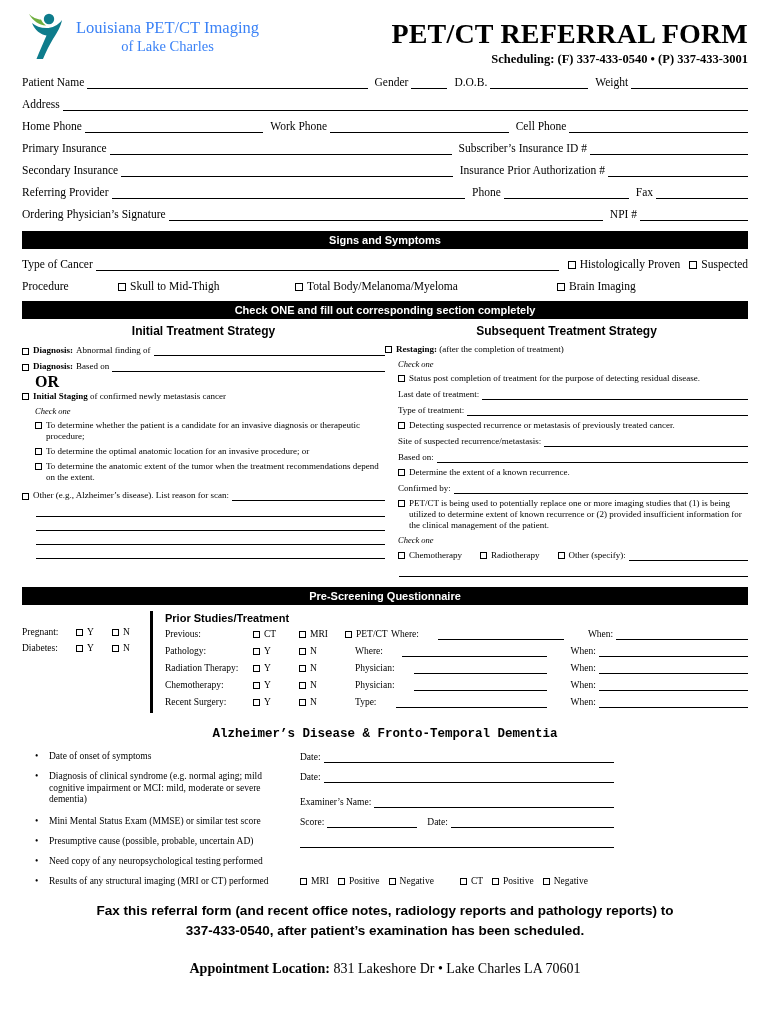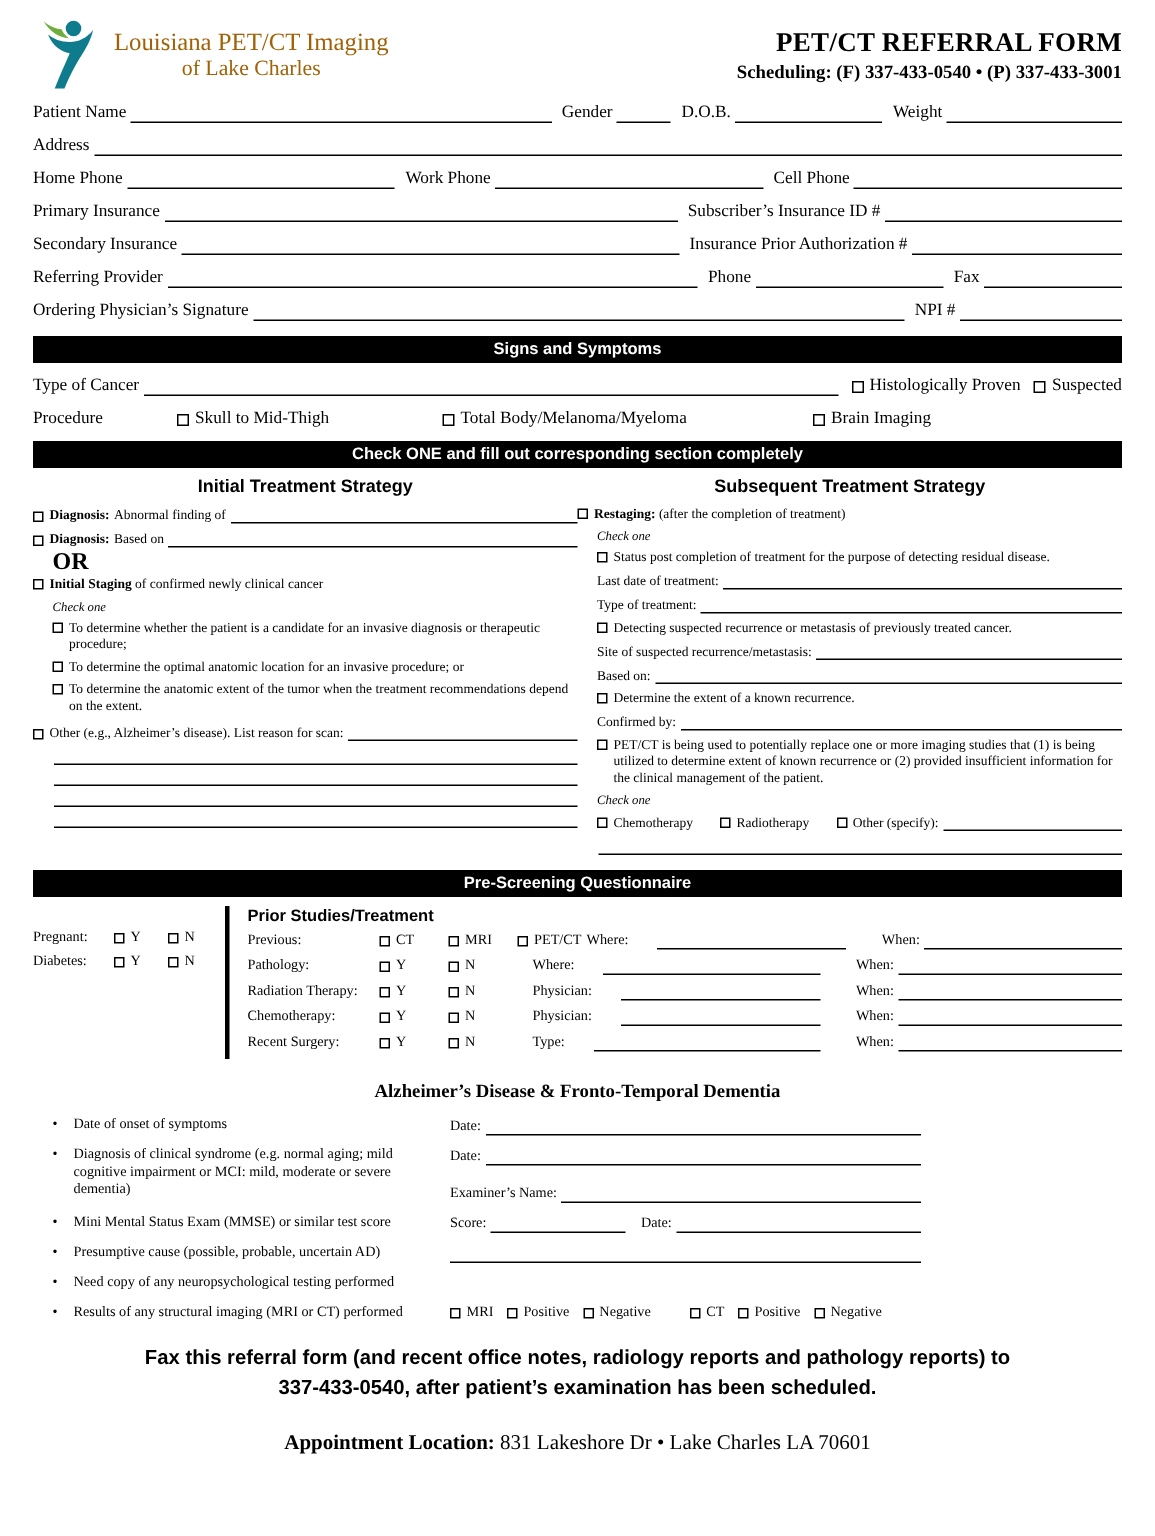--- a/index.html
+++ b/index.html
@@ -3,45 +3,45 @@
 <meta charset="utf-8">
 <style>
   * { margin:0; padding:0; box-sizing:border-box; }
   html,body { background:#fff; }
   body { width:770px; font-family:"Liberation Serif", serif; color:#000; }
   .page { width:770px; height:1024px; padding:10px 22px 0 22px; overflow:hidden; }
 
   
   .hdr { display:flex; justify-content:space-between; align-items:flex-start; }
   .logo { display:flex; align-items:center; gap:8px; padding:2px 0 0 4px; }
-  .logo-tx { color:#a16207; }
+  .logo-tx { color:#3b82f6; }
   .logo-l1 { font-size:16.5px; }
   .logo-l2 { font-size:14.5px; text-align:center; }
   .hdr-r { text-align:right; padding-top:8px; }
-  .form-title { font-size:18px; font-weight:bold; letter-spacing:.2px; }
+  .form-title { font-size:28px; font-weight:bold; letter-spacing:.2px; }
   .sched { font-size:12.5px; font-weight:bold; margin-top:2px; }
 
   
   .fl { display:flex; align-items:flex-end; margin-top:9px; font-size:11.5px; line-height:13px; white-space:nowrap; }
   .lb { flex:0 0 auto; }
   .fill { flex:1 1 auto; border-bottom:1px solid #000; height:12px; margin-left:3px; min-width:14px; }
   .fill + .lb { margin-left:7px; }
   .f36{flex:0 0 36px}.f100{flex:0 0 98px}.f160{flex:0 0 158px}.f140{flex:0 0 140px}
   .f125{flex:0 0 125px}.f95{flex:0 0 92px}.f105{flex:0 0 108px}
   .g2 { flex:2.4 1 auto; }
 
   .bar { background:#000; color:#fff; font-family:"Liberation Sans",sans-serif; font-weight:bold;
          font-size:11px; text-align:center; padding:3px 0; margin-top:10px; }
   .bar.tight { margin-top:8px; }
 
   .cb { display:inline-block; width:8px; height:8px; border:1px solid #000; background:#fff; flex:0 0 auto; }
   .cbg { display:flex; align-items:center; margin-left:9px; }
   .cbg .cb { margin-right:4px; }
   .plab { flex:0 0 96px; }
-  .po1 { flex:0 0 177px; margin-left:0; } .po2 { flex:0 0 225px; margin-left:0; } .po3 { flex:1; margin-left:0;padding-left:22px; }
+  .po1 { flex:0 0 177px; margin-left:0; } .po2 { flex:0 0 225px; margin-left:0; } .po3 { flex:1; margin-left:15px;padding-left:22px; }
 
   
   .cols { display:flex; margin-top:4px; }
   .col { flex:1 1 0; font-size:9px; line-height:11px; }
   .col-title { font-family:"Liberation Sans",sans-serif; font-weight:bold; font-size:12px; text-align:center; margin:3px 0 7px; }
   .ck { display:flex; align-items:flex-start; margin-bottom:4px; }
   .ck .cb { width:7px; height:7px; margin:1.5px 4px 0 0; }
   .ckl { display:flex; align-items:flex-end; margin-bottom:4px; white-space:nowrap; }
   .ckl .cb { width:7px; height:7px; margin:0 4px 1.5px 0; }
   .sp { margin-left:3px; }
@@ -67,21 +67,21 @@
   .ps-title { font-family:"Liberation Sans",sans-serif; font-weight:bold; font-size:11px; margin-bottom:4px; }
   .ps-row { display:flex; align-items:flex-end; margin-bottom:5px; white-space:nowrap; }
   .ps-c1 { flex:0 0 190px; display:flex; align-items:center; }
   .ps-lbl { width:88px; }
   .ps-grp { min-width:46px; display:flex; align-items:center; }
   .ps-grp .cb { width:7px; height:7px; margin-right:4px; }
   .ps-c2 { flex:1.08 1 0; display:flex; align-items:flex-end; margin-right:24px;gap:16px; }
   .ps-c3 { flex:1 1 0; display:flex; align-items:flex-end; }
 
   
-  .alz-title { text-align:center; font-family:Liberation Serif, serif; font-weight:bold; font-size:12.5px; margin:14px 0 10px; }
+  .alz-title { text-align:center; font-family:Liberation Mono, monospace; font-weight:bold; font-size:12.5px; margin:14px 0 10px; }
   .alz { padding:0 134px 0 10px; }
   .alz-row { display:flex; margin-bottom:8px; font-size:9.5px; line-height:11.5px; }
   .alz-left { flex:0 0 268px; display:flex; padding-right:8px; }
   .bullet { flex:0 0 17px; padding-left:3px; }
   .alz-right { flex:1 1 auto; }
   .afl { display:flex; align-items:flex-end; white-space:nowrap; }
   .afl + .afl { margin-top:13px; }
   .f90 { flex:0 0 90px; }
   .resrow { display:flex; align-items:center; white-space:nowrap; }
   .resgrp { display:flex; align-items:center; margin-right:26px; }
@@ -210,21 +210,21 @@
       </div>
       <div class="ckl">
         <span class="cb"></span>
         <b>Diagnosis:</b>
         <span class="sp">Based on</span>
         <span class="fill"></span>
       </div>
       <div class="or">OR</div>
       <div class="ck">
         <span class="cb"></span>
-        <span><b>Initial Staging</b> <span>of confirmed newly clinical cancer</span></span>
+        <span><b>Initial Staging</b> <span>of confirmed newly metastasis cancer</span></span>
       </div>
       <div class="checkone">Check one</div>
       <div class="ck ind">
         <span class="cb"></span>
         <span>To determine whether the patient is a candidate for an invasive diagnosis or therapeutic procedure;</span>
       </div>
       <div class="ck ind">
         <span class="cb"></span>
         <span>To determine the optimal anatomic location for an invasive procedure; or</span>
       </div>

